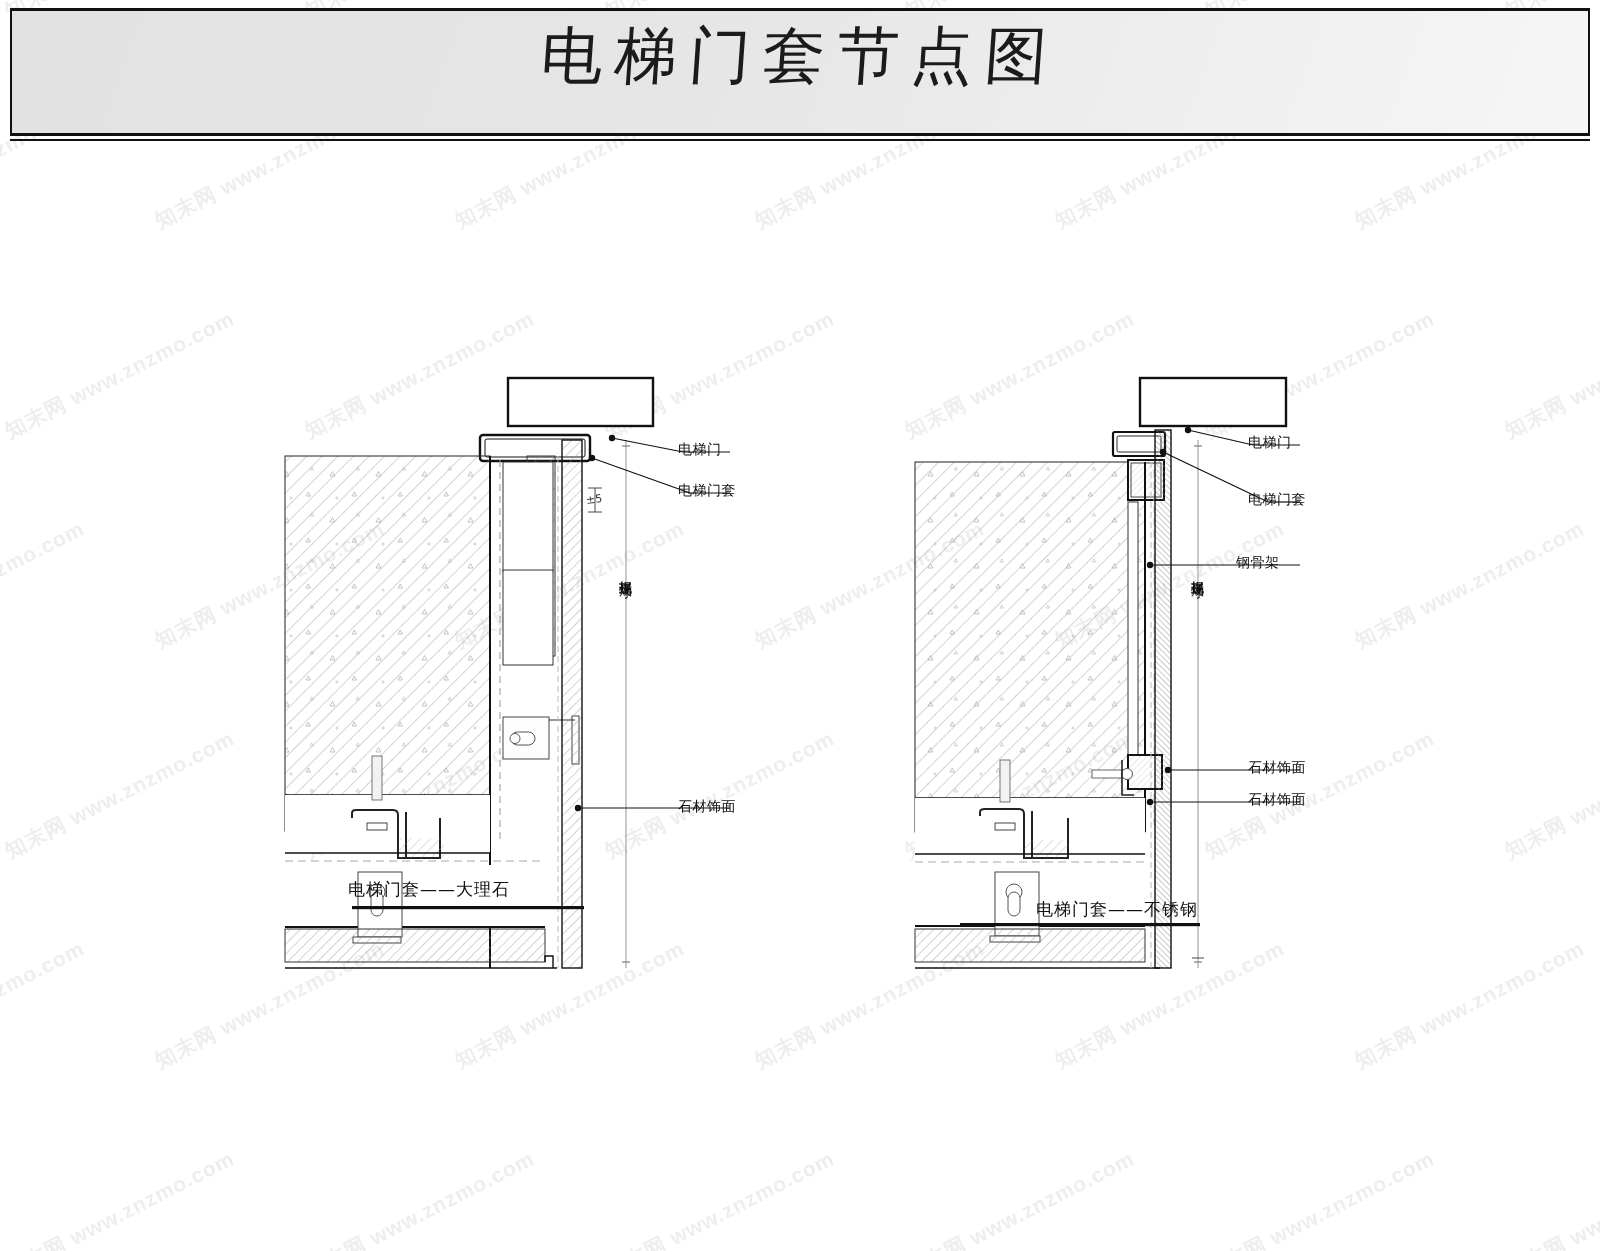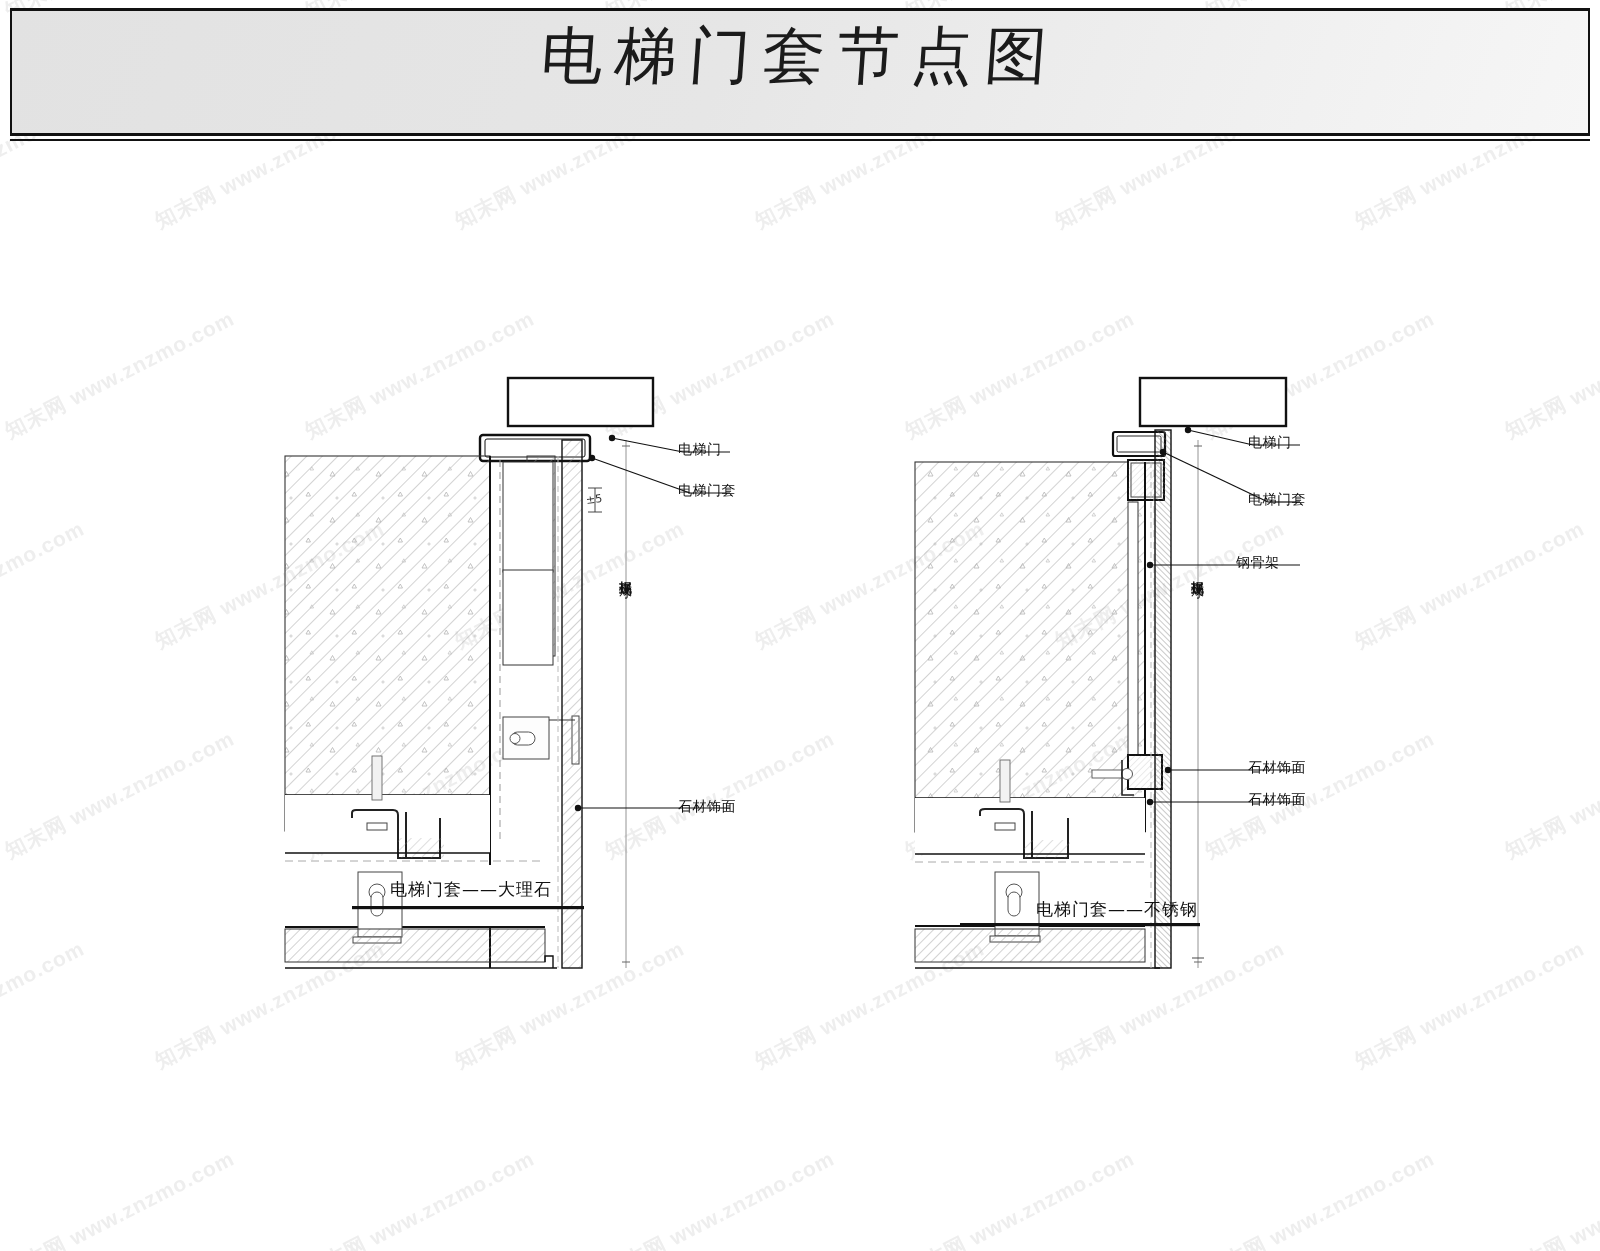--- a/index.html
+++ b/index.html
@@ -397,21 +397,21 @@
   </div>
 
   <div class="anno" style="left:678px; top:441px;">电梯门</div>
   <div class="anno" style="left:678px; top:482px;">电梯门套</div>
   <div class="anno" style="left:678px; top:798px;">石材饰面</div>
 
   <div class="vdim" style="left:616px; top:570px;">根据现场尺寸</div>
 
   <div class="tiny-dim" style="left:586px; top:493px;">±5</div>
 
-  <div class="caption" style="left:390px; top:878px;">电梯门套——大理石</div>
+  <div class="caption" style="left:348px; top:878px;">电梯门套——大理石</div>
 
   <div class="anno" style="left:1248px; top:434px;">电梯门</div>
   <div class="anno" style="left:1248px; top:491px;">电梯门套</div>
   <div class="anno" style="left:1236px; top:554px;">钢骨架</div>
   <div class="anno" style="left:1248px; top:759px;">石材饰面</div>
   <div class="anno" style="left:1248px; top:791px;">石材饰面</div>
 
   <div class="vdim" style="left:1188px; top:570px;">根据现场尺寸</div>
 
   <div class="caption" style="left:1036px; top:898px;">电梯门套——不锈钢</div>

